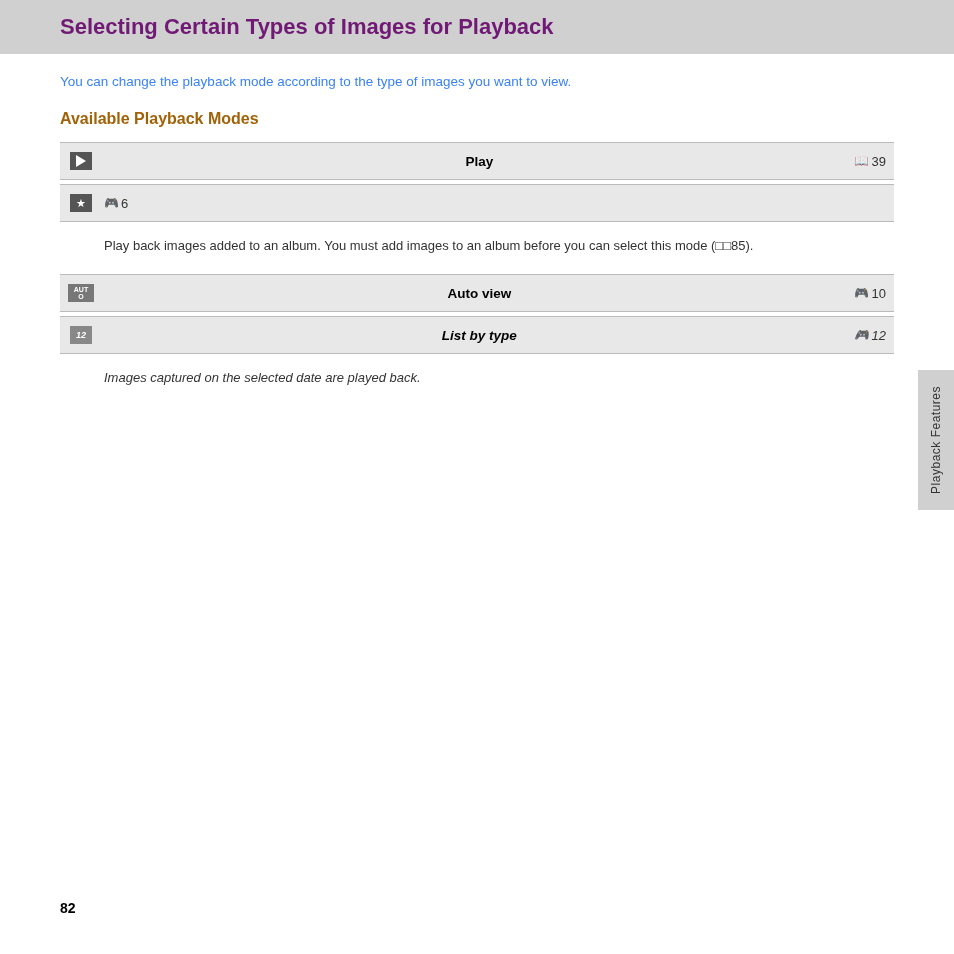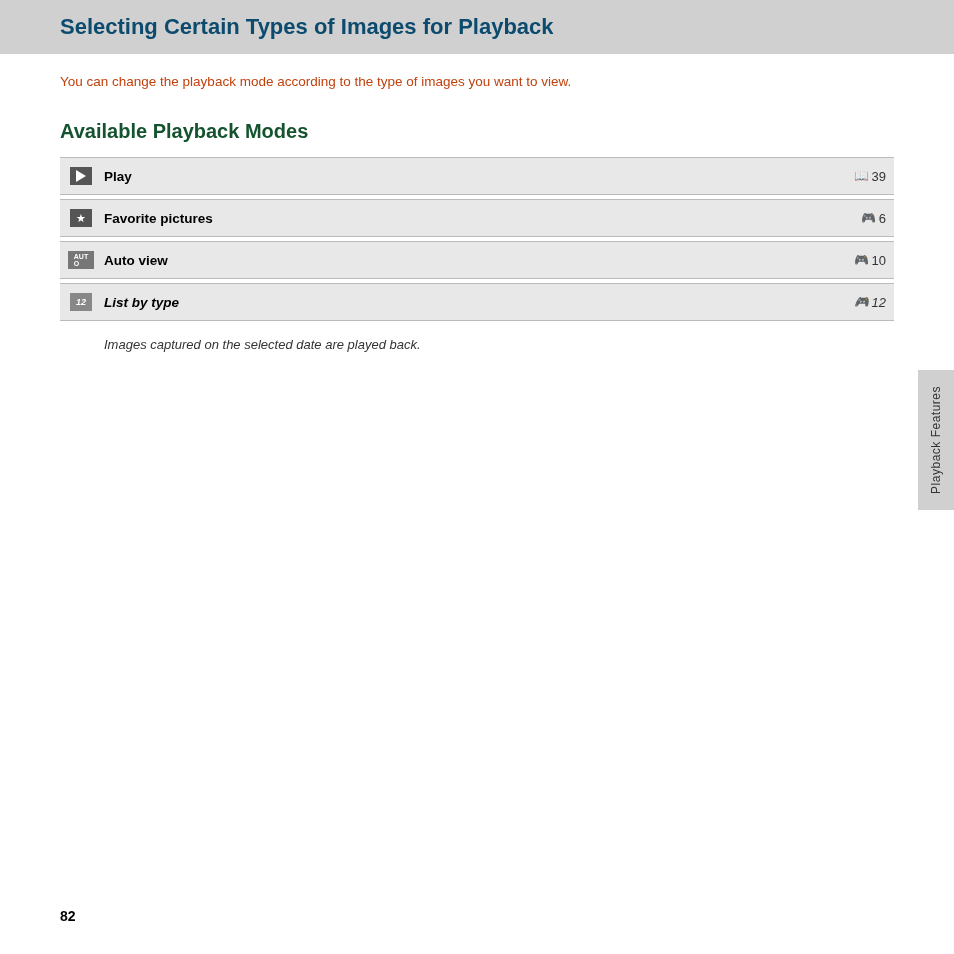--- a/index.html
+++ b/index.html
@@ -21,48 +21,49 @@
 
     .page-header {
       background: #d0d0d0;
       padding: 14px 60px 14px 60px;
       margin-bottom: 0;
     }
 
     .page-header h1 {
       font-size: 22px;
       font-weight: bold;
-      color: #0c4a6e;
+      color: #701a75;
     }
 
     .main-content {
       padding: 18px 60px 18px 60px;
     }
 
     .intro-text {
       font-size: 13.5px;
-      color: #c2410c;
-      margin-bottom: 28px;
+      color: #3b82f6;
+      margin-bottom: 18px;
       line-height: 1.5;
     }
 
     .section-title {
-      font-size: 20px;
-      font-weight: bold;
-      color: #14532d;
+      font-size: 16px;
+      font-weight: bold;
+      color: #a16207;
       margin-bottom: 14px;
     }
 
     .mode-row-header {
       background: #e8e8e8;
       border-top: 1px solid #bbb;
       border-bottom: 1px solid #bbb;
       display: flex;
       align-items: center;
       padding: 7px 8px;
+      text-align: center;
     }
 
     .mode-row-body {
       padding: 8px 8px 14px 8px;
       display: flex;
       flex-direction: column;
     }
 
     .mode-icon {
       width: 26px;
@@ -162,21 +163,21 @@
       color: #333;
       writing-mode: vertical-rl;
       transform: rotate(180deg);
       white-space: nowrap;
       letter-spacing: 0.5px;
     }
 
     
     .page-number {
       position: absolute;
-      bottom: 30px;
+      bottom: 38px;
       left: 60px;
       font-size: 14px;
       font-weight: bold;
       color: #000;
     }
 
     .mode-block {
       margin-bottom: 4px;
     }
 
@@ -212,25 +213,27 @@
             <span style="font-size:12px;">📖</span>
             <span>39</span>
           </span>
         </div>
       </div>
       <div class="mode-block">
         <div class="mode-row-header">
           <div class="mode-icon">
             <div class="icon-star">★</div>
           </div>
-          <span class="mode-name">Favorite pictures</span>
           <span class="mode-ref">
             <span style="font-size:12px;">🎮</span>
             <span>6</span>
           </span>
+        </div>
+        <div class="mode-row-body">
+          <p class="mode-description">Play back images added to an album. You must add images to an album before you can select this mode (□□85).</p>
         </div>
       </div>
       <div class="mode-block">
         <div class="mode-row-header">
           <div class="mode-icon">
             <div class="icon-auto" style="font-size:7px;letter-spacing:0px;">AUT<br>O</div>
           </div>
           <span class="mode-name">Auto view</span>
           <span class="mode-ref">
             <span style="font-size:12px;">🎮</span>

